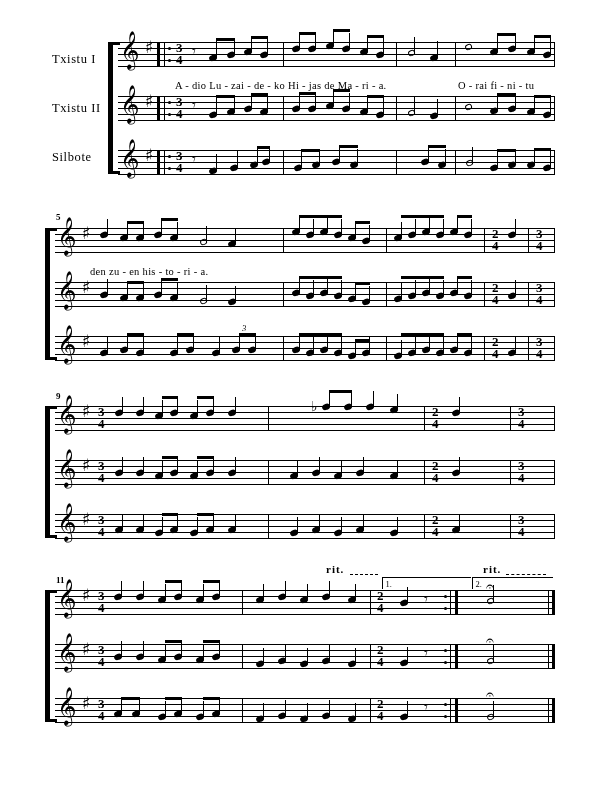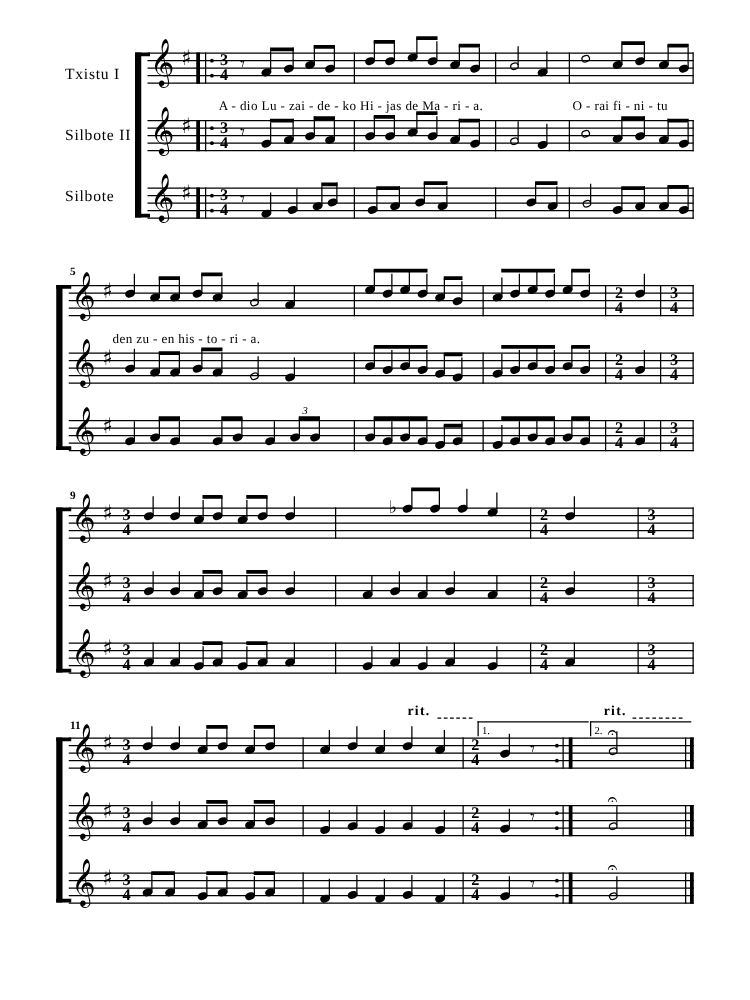--- a/index.html
+++ b/index.html
@@ -175,21 +175,21 @@
   }
 </style>
 </head>
 <body>
 
 <div class="page">
 
   <div class="system">
 
     <div class="inst-label" style="left:52px; top:52px;">Txistu I</div>
-    <div class="inst-label" style="left:52px; top:101px;">Silbote II</div>
+    <div class="inst-label" style="left:52px; top:101px;">Txistu II</div>
     <div class="inst-label" style="left:52px; top:150px;">Silbote</div>
 
     <div class="brace-bracket" style="left:108px; top:42px; height:132px;"></div>
     <div class="bracket-cap" style="left:108px; top:42px; width:12px;"></div>
     <div class="bracket-cap" style="left:108px; top:171px; width:12px;"></div>
 
     <div>
       <div class="sline" style="left:118px; top:42px;  width:437px;"></div>
       <div class="sline" style="left:118px; top:48px;  width:437px;"></div>
       <div class="sline" style="left:118px; top:54px;  width:437px;"></div>

